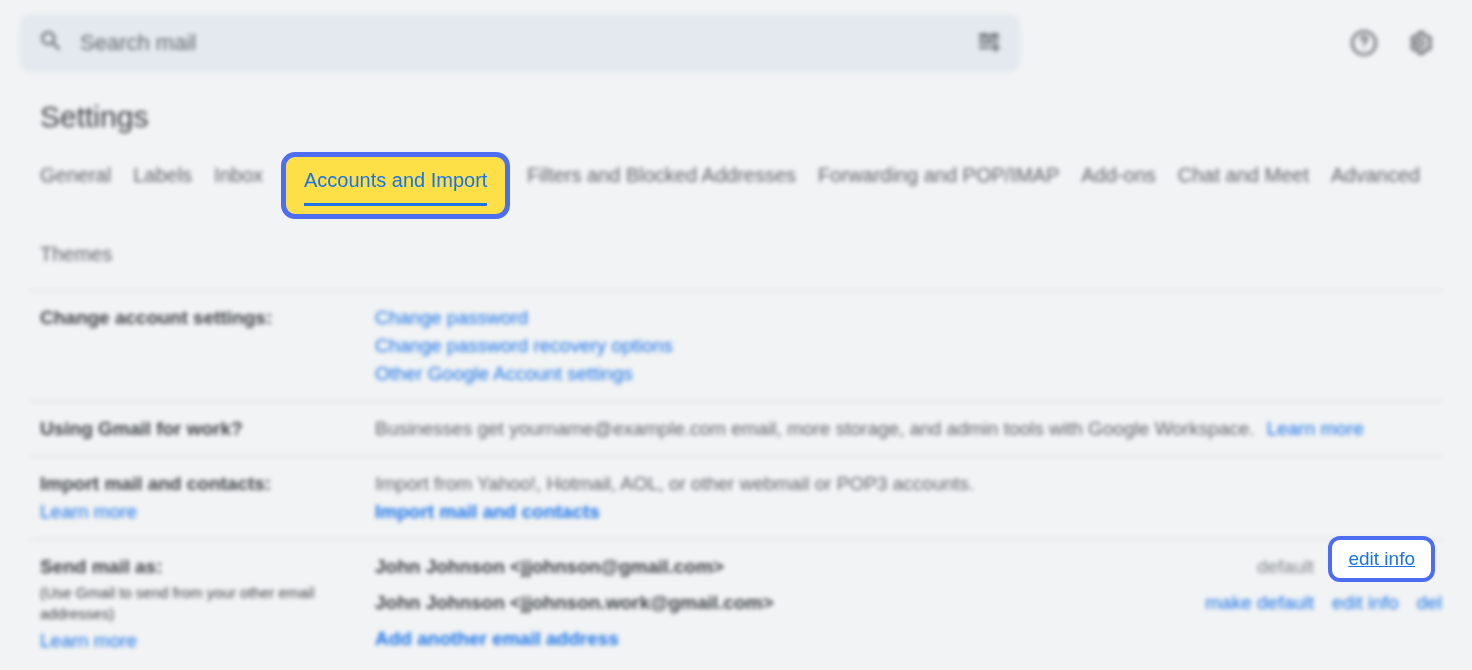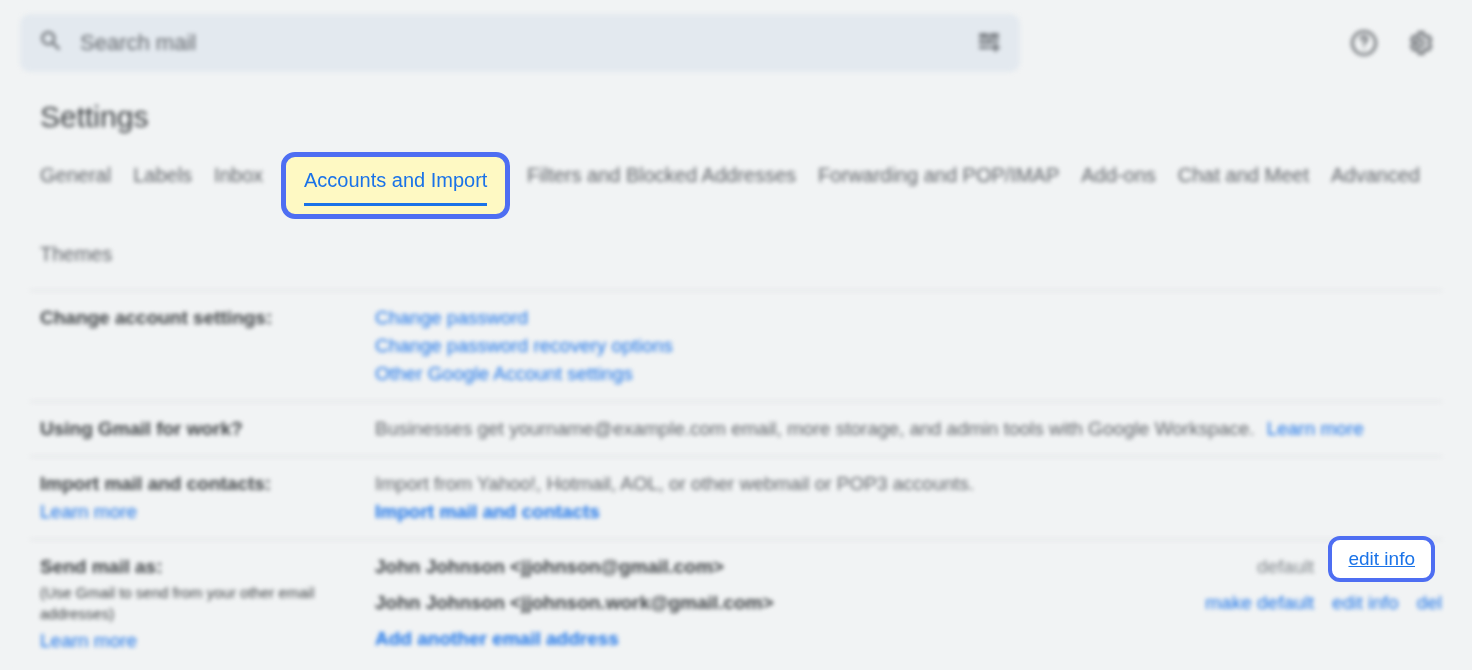--- a/index.html
+++ b/index.html
@@ -27,21 +27,21 @@
   
   .page { padding: 0 30px 0 30px; }
   .page-title { font-size: 30px; color: #3c4043; font-weight: 400; padding: 18px 0 24px 10px; }
 
   
   .tabs { display: flex; flex-wrap: wrap; gap: 22px; font-size: 20px; color: #5f6368; padding: 0 10px 18px 10px; align-items: center; }
   .tab { padding: 6px 0; white-space: nowrap; cursor: pointer; }
 
   
   .tab-active-pill {
-    background: #fef9c3;
+    background: #fde047;
     border: 5px solid #4e6ef2;
     border-radius: 14px;
     padding: 10px 18px 8px 18px;
     color: #1a73e8;
     font-size: 20px;
     line-height: 1.3;
     display: inline-block;
     text-align: center;
   }
   .tab-active-pill span { display: inline-block; border-bottom: 3px solid #1a73e8; padding-bottom: 10px; }

